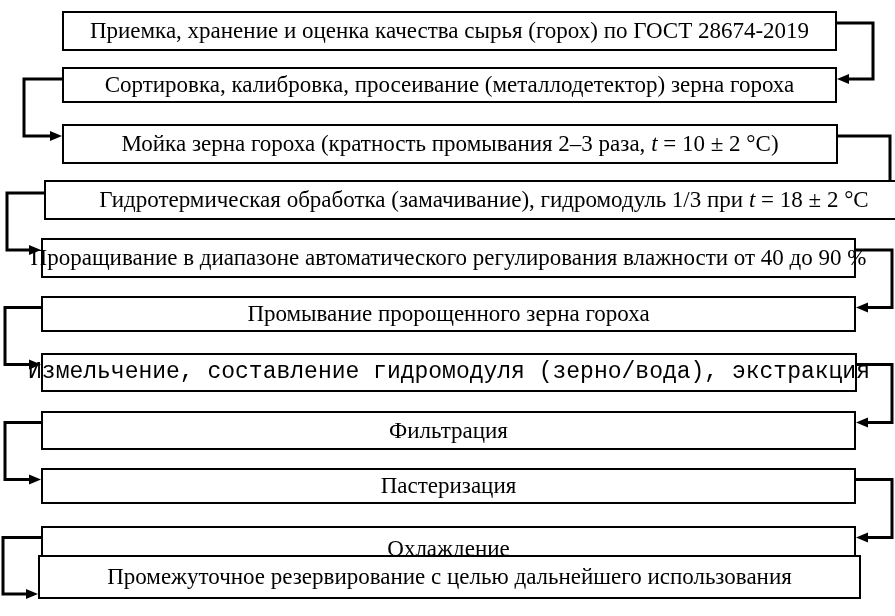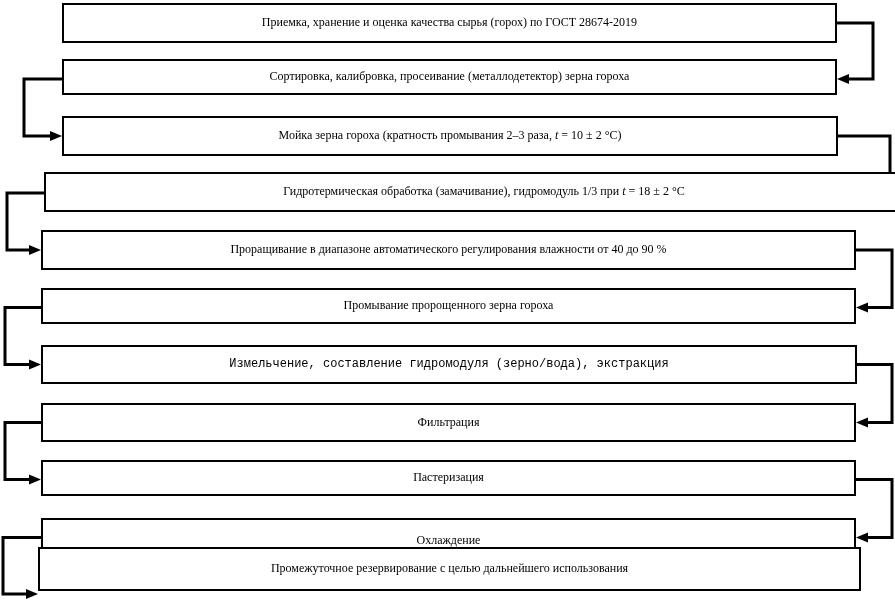--- a/index.html
+++ b/index.html
@@ -23,24 +23,25 @@
     height: 616px;
   }
   .step {
     position: absolute;
     box-sizing: border-box;
     border: 2px solid #000000;
     background: #ffffff;
     display: flex;
     align-items: center;
     justify-content: center;
-    font-size: 12px;
+    font-size: 23px;
     line-height: 1.1;
     color: #000000;
     padding: 16px 6px;
+    margin-top: 8px;
   }
   .step-text {
     text-align: center;
     white-space: nowrap;
   }
   .it {
     font-style: italic;
   }
 </style>
 </head>

